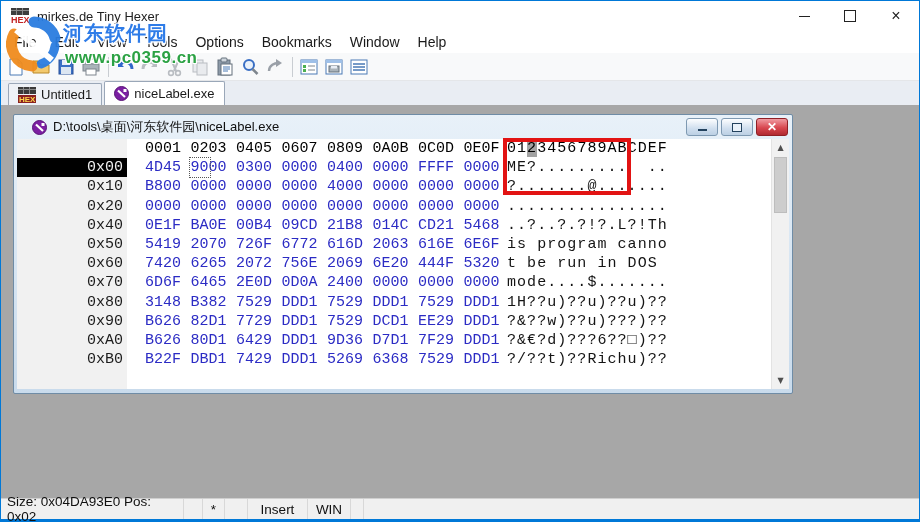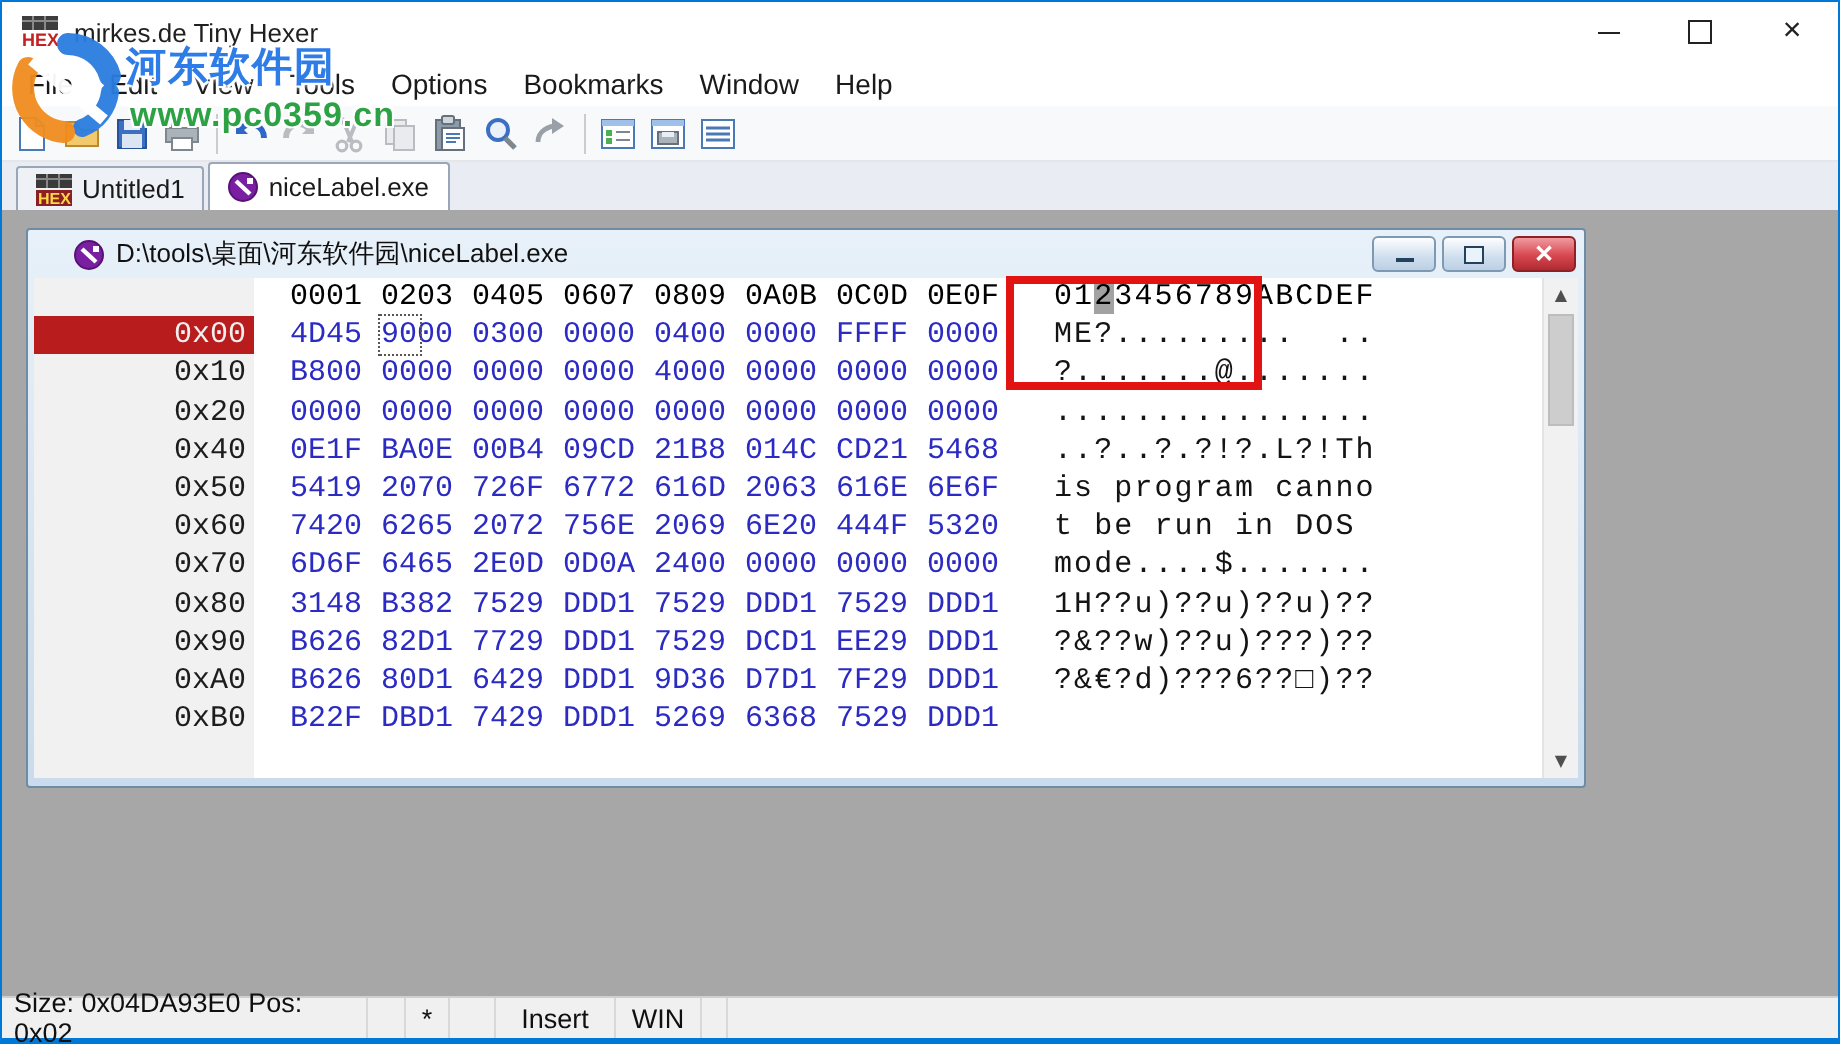--- a/index.html
+++ b/index.html
@@ -24,39 +24,39 @@
   .tb-sep{width:1px;height:20px;background:#c9cdd2;margin:0 4px;}
   
   .tabbar{position:absolute;left:0;top:80px;width:100%;height:24px;background:#e9edf3;display:flex;align-items:flex-end;padding-left:7px;box-sizing:border-box;}
   .tab{height:21px;display:flex;align-items:center;gap:5px;padding:0 9px;border:1px solid #9aa7b8;border-bottom:none;border-radius:2px 2px 0 0;margin-right:2px;font-size:13px;color:#1a1a1a;background:#eef1f6;}
   .tab.active{background:#ffffff;height:23px;}
   
   .mdi{position:absolute;left:0;top:104px;width:100%;height:395px;background:#a7a7a7;}
   
   .child{position:absolute;left:12px;top:9px;width:780px;height:280px;
          border:1px solid #6f8ca6;background:linear-gradient(#e8f1f9,#c9dbec);border-radius:2px;box-sizing:border-box;}
-  .child-titlebar{height:24px;display:flex;align-items:center;padding:0 4px 0 2px;margin-left:21px;}
+  .child-titlebar{height:24px;display:flex;align-items:center;padding:0 4px 0 18px;}
   .child-title{font-size:13px;color:#101010;margin-left:6px;white-space:nowrap;}
   .child-controls{margin-left:auto;display:flex;gap:3px;}
   .cbtn{width:32px;height:18px;border-radius:3px;display:flex;align-items:center;justify-content:center;box-sizing:border-box;}
   .cbtn.light{background:linear-gradient(#fdfeff,#cfdeee 60%,#bcd0e4);border:1px solid #7e99b2;color:#23425e;}
   .cbtn.close{background:linear-gradient(#f09ba1,#d8474f 55%,#b02a32);border:1px solid #8f2026;color:#fff;font-weight:bold;font-size:12px;}
   .g-min{width:9px;height:2px;background:#23425e;display:block;margin-top:6px;}
   .g-restore{width:8px;height:7px;border:1px solid #23425e;display:block;background:#eaf2fa;}
   .child-content{position:relative;margin:0 3px 3px 3px;height:250px;background:#ffffff;overflow:hidden;
                  font-family:"Liberation Mono","DejaVu Sans Mono",monospace;font-size:15px;}
   .addr-col-bg{position:absolute;left:0;top:0;bottom:0;width:110px;background:#f1f1f1;}
   .hexrows{position:absolute;left:0;top:0;right:17px;}
   .hexrow{position:relative;height:19.2px;line-height:19.2px;white-space:nowrap;}
   .addr{position:absolute;left:0;top:0;width:110px;height:100%;text-align:right;padding-right:4px;box-sizing:border-box;color:#1c1c1c;}
-  .addr.sel{background:#b91c1c;color:#f0f0f0;}
+  .addr.sel{background:#000000;color:#f0f0f0;}
   .groups{position:absolute;left:128px;top:0;color:#2b2bc4;}
   .hexrow.header .groups{color:#000;}
   .hexgroup{display:inline-block;width:45.5px;}
-  .ascii{position:absolute;left:490px;top:0;white-space:pre;letter-spacing:1.05px;color:#141414;padding-left:20px;}
+  .ascii{position:absolute;left:490px;top:0;white-space:pre;letter-spacing:1.05px;color:#141414;}
   .hexrow.header .ascii{color:#000;}
   .hl{background:#a2a2a2;}
   .caret{outline:1px dotted #555;outline-offset:1px;}
   .vscroll{position:absolute;right:0;top:0;bottom:0;width:17px;background:#f1f1f1;border-left:1px solid #e3e3e3;}
   .vs-arrow{position:absolute;left:0;width:17px;height:17px;display:flex;align-items:center;justify-content:center;font-size:8px;color:#4f4f4f;font-family:"DejaVu Sans",sans-serif;}
   .vs-up{top:0;} .vs-down{bottom:0;}
   .vs-thumb{position:absolute;left:2px;right:2px;top:18px;height:56px;background:#cdcdcd;border:1px solid #bdbdbd;box-sizing:border-box;}
   
   .red-rect{position:absolute;left:502px;top:137px;width:128px;height:57px;border:4px solid #e21313;box-sizing:border-box;z-index:40;}
   
@@ -304,20 +304,21 @@
     <span class="ascii">?&amp;??w)??u)???)??</span>
   </div>
             <div class="hexrow">
     <span class="addr">0xA0</span>
     <span class="groups"><span class="hexgroup">B626</span><span class="hexgroup">80D1</span><span class="hexgroup">6429</span><span class="hexgroup">DDD1</span><span class="hexgroup">9D36</span><span class="hexgroup">D7D1</span><span class="hexgroup">7F29</span><span class="hexgroup">DDD1</span></span>
     <span class="ascii">?&amp;€?d)???6??□)??</span>
   </div>
             <div class="hexrow">
     <span class="addr">0xB0</span>
     <span class="groups"><span class="hexgroup">B22F</span><span class="hexgroup">DBD1</span><span class="hexgroup">7429</span><span class="hexgroup">DDD1</span><span class="hexgroup">5269</span><span class="hexgroup">6368</span><span class="hexgroup">7529</span><span class="hexgroup">DDD1</span></span>
+    <span class="ascii">?/??t)??Richu)??</span>
   </div>
           </div>
         <div class="vscroll">
           <div class="vs-arrow vs-up">▲</div>
           <div class="vs-thumb"></div>
           <div class="vs-arrow vs-down">▼</div>
         </div>
       </div>
     </div>
   </div>

